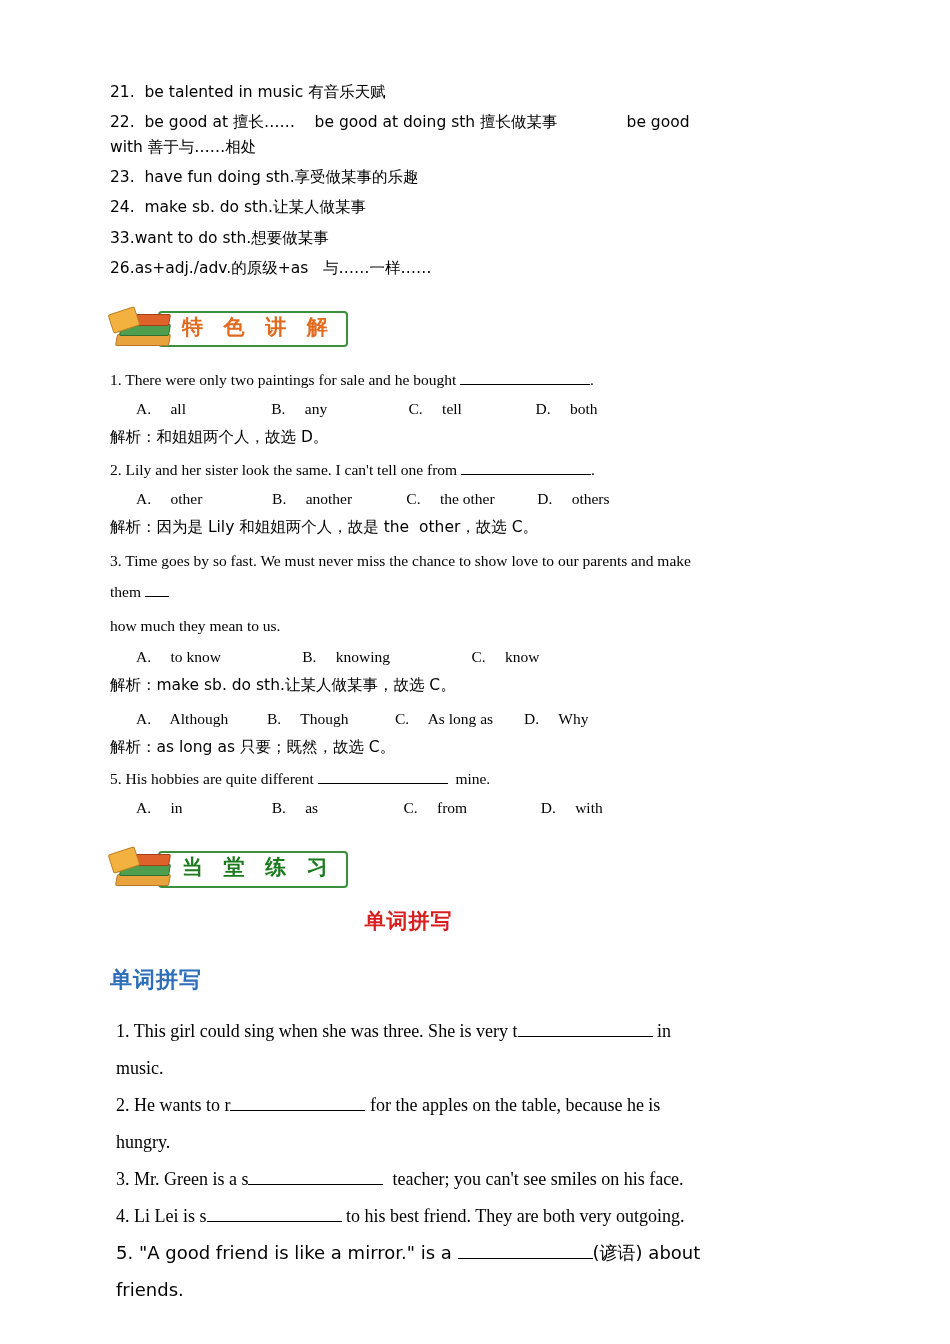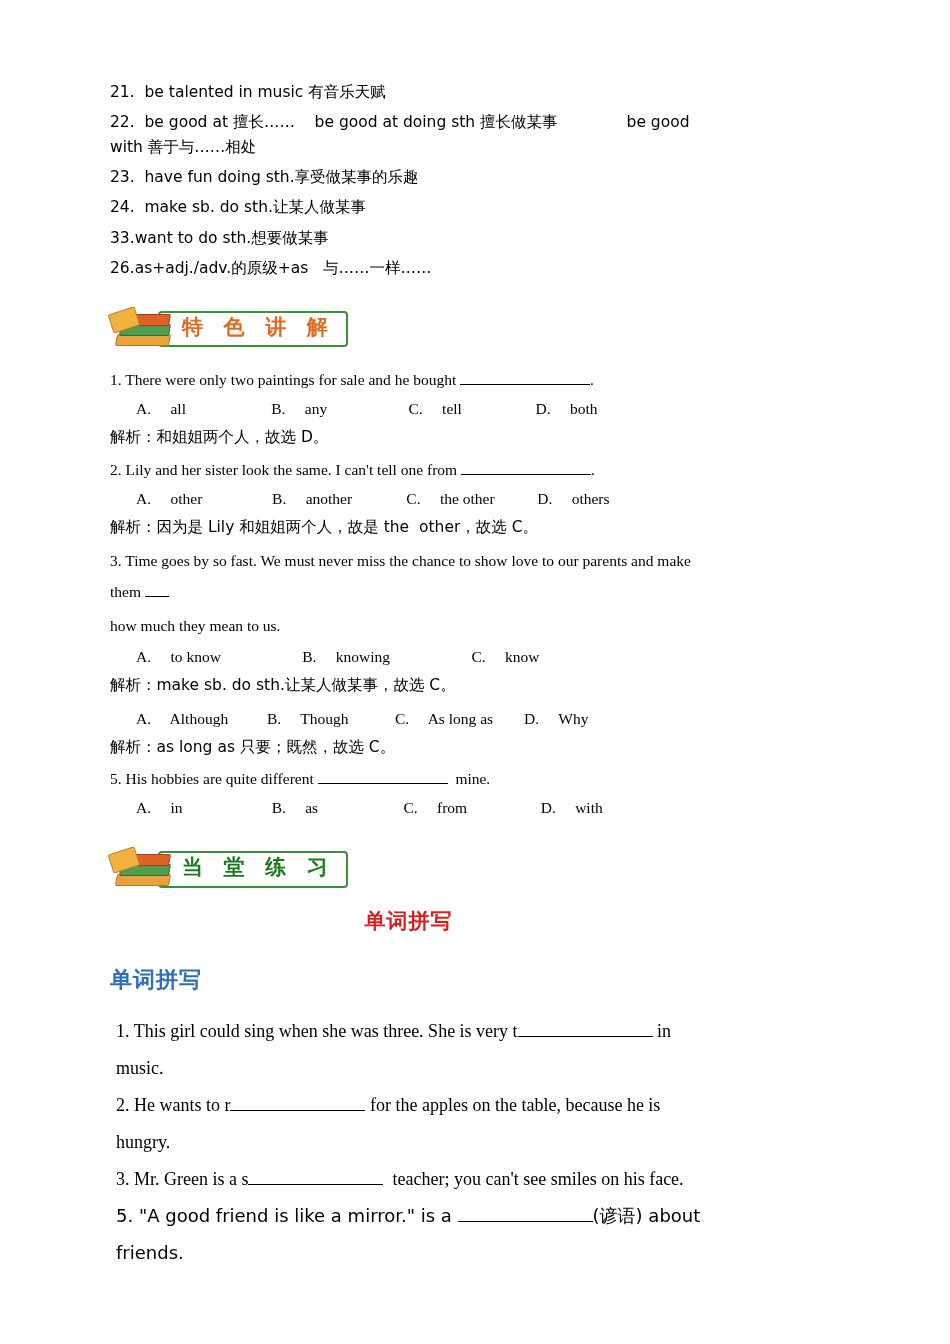--- a/index.html
+++ b/index.html
@@ -211,15 +211,16 @@
     <div class="label">当 堂 练 习</div>
   </div>
 
   <div class="centered-title">单词拼写</div>
 
   <div class="sub-title">单词拼写</div>
 
   <div class="fill"><span>1. This girl could sing when she was three. She is very t</span><span class="blank w135"></span><span> in music.</span></div>
   <div class="fill"><span>2. He wants to r</span><span class="blank w135"></span><span> for the apples on the table, because he is hungry.</span></div>
   <div class="fill"><span>3. Mr. Green is a s</span><span class="blank w135"></span><span>  teacher; you can't see smiles on his face.</span></div>
+  <div class="fill"><span>4. Li Lei is s</span><span class="blank w135"></span><span> to his best friend. They are both very outgoing.</span></div>
   <div class="fill cn"><span>5. "A good friend is like a mirror." is a </span><span class="blank w135"></span><span>(谚语) about friends.</span></div>
 
 </div>
 
 </body></html>

